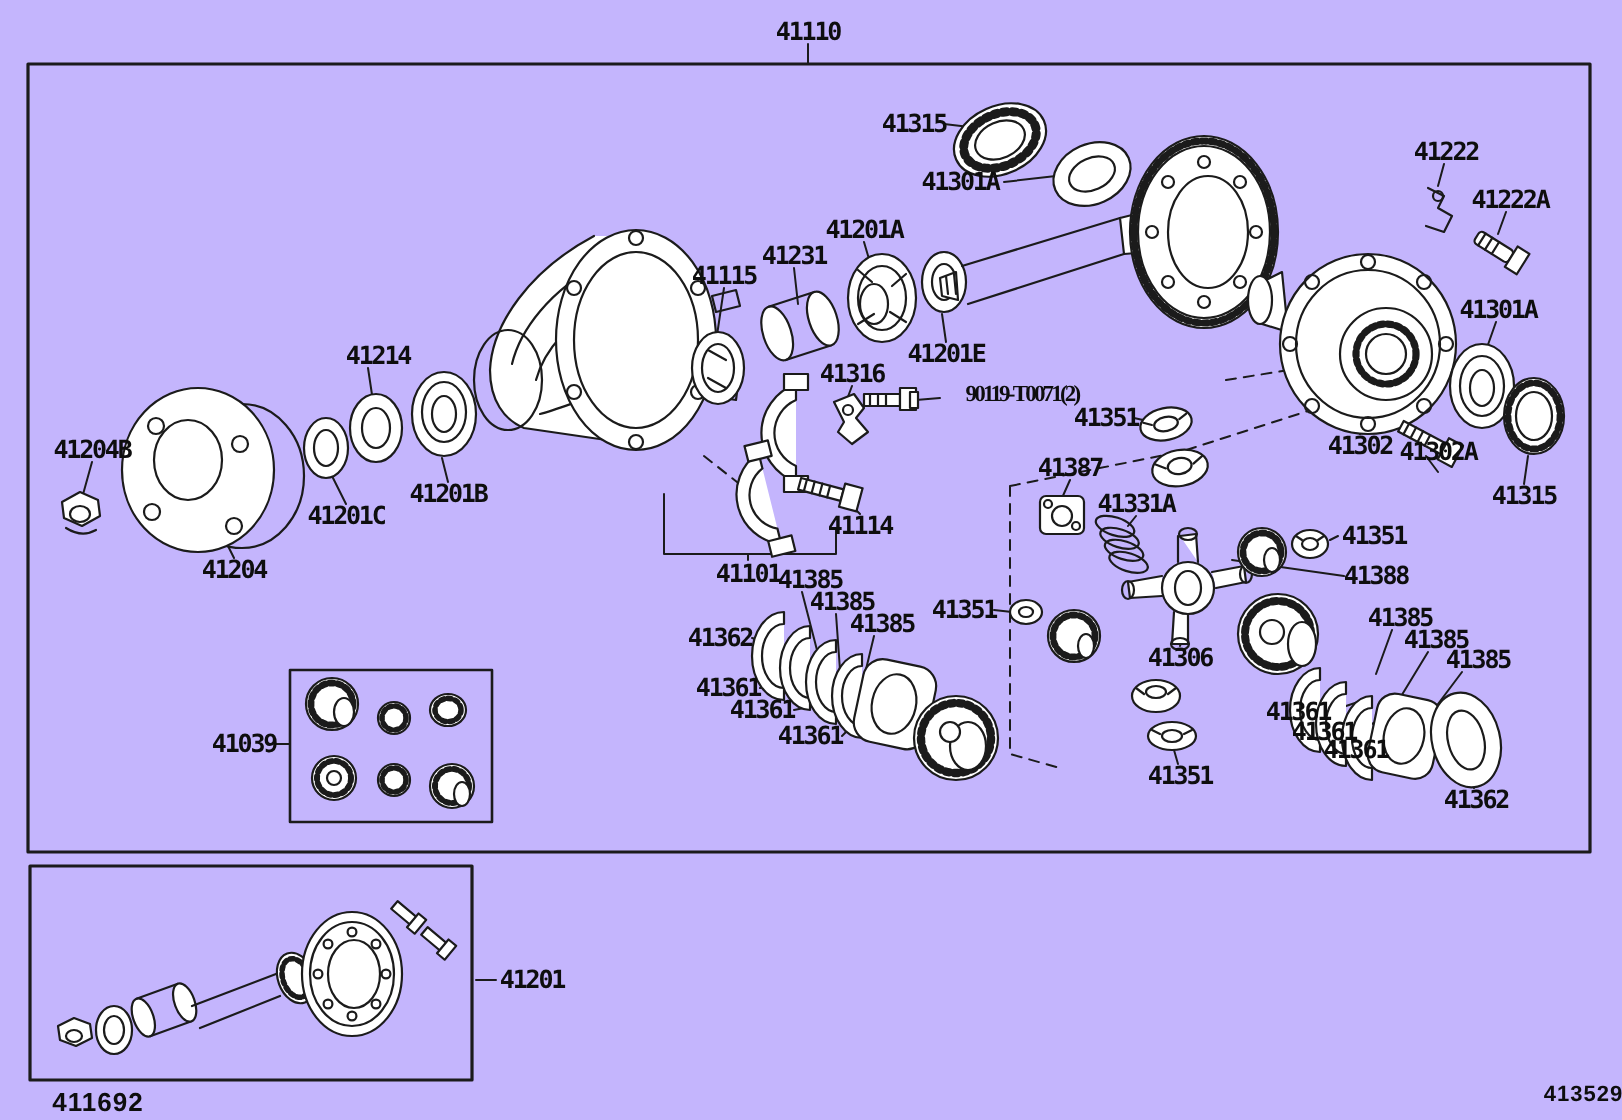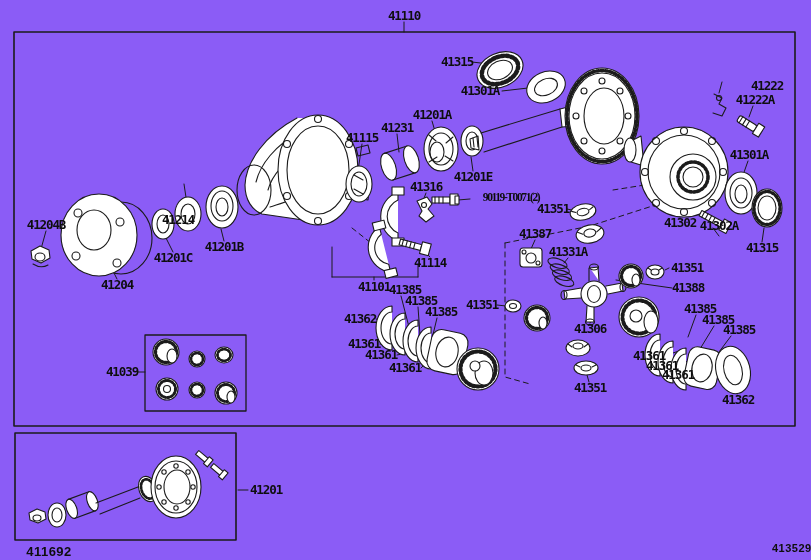--- a/index.html
+++ b/index.html
@@ -1,18 +1,18 @@
 <!DOCTYPE html>
 <html><head>
 <meta charset="utf-8">
 <style>
   html,body { margin:0; padding:0; background:#ffffff; }
   #stage {
     position:relative; width:811px; height:560px; overflow:hidden;
-    background:#8b5cf6;
+    background:#c4b5fd;
     font-family:"DejaVu Sans Mono", monospace;
   }
   #art { position:absolute; left:0; top:0; }
   .plabel {
     position:absolute;
     transform:translate(-50%,-50%);
     font:bold 12.5px "DejaVu Sans Mono", monospace;
     letter-spacing:-1.1px;
     color:#0e0e0e;
     white-space:nowrap;
@@ -425,27 +425,27 @@
         <rect x="210" y="468" width="13" height="5" fill="#fff"></rect>
         <rect x="222" y="466" width="5" height="9" fill="#fff"></rect>
       </g>
     </g>
   </svg>
 
   <div id="labels">
       <span class="plabel" style="left: 404px; top: 16px;">41110</span>
       <span class="plabel" style="left: 457px; top: 62px;">41315</span>
       <span class="plabel" style="left: 480px; top: 91px;">41301A</span>
-      <span class="plabel" style="left: 723px; top: 86px; margin-left: 44px;">41222</span>
+      <span class="plabel" style="left: 723px; top: 76px;">41222</span>
       <span class="plabel" style="left: 755px; top: 100px;">41222A</span>
       <span class="plabel" style="left: 432px; top: 115px;">41201A</span>
       <span class="plabel" style="left: 397px; top: 128px;">41231</span>
       <span class="plabel" style="left: 362px; top: 138px;">41115</span>
       <span class="plabel" style="left: 749px; top: 155px;">41301A</span>
-      <span class="plabel" style="left: 178px; top: 178px; margin-top: 42px;">41214</span>
+      <span class="plabel" style="left: 189px; top: 178px;">41214</span>
       <span class="plabel" style="left: 473px; top: 177px;">41201E</span>
       <span class="plabel" style="left: 426px; top: 187px;">41316</span>
       <span class="plabel small" style="left: 511px; top: 198px;">90119-T0071(2)</span>
       <span class="plabel" style="left: 553px; top: 209px;">41351</span>
       <span class="plabel" style="left: 680px; top: 223px;">41302</span>
       <span class="plabel" style="left: 46px; top: 225px;">41204B</span>
       <span class="plabel" style="left: 535px; top: 234px;">41387</span>
       <span class="plabel" style="left: 719px; top: 226px;">41302A</span>
       <span class="plabel" style="left: 762px; top: 248px;">41315</span>
       <span class="plabel" style="left: 224px; top: 247px;">41201B</span>

